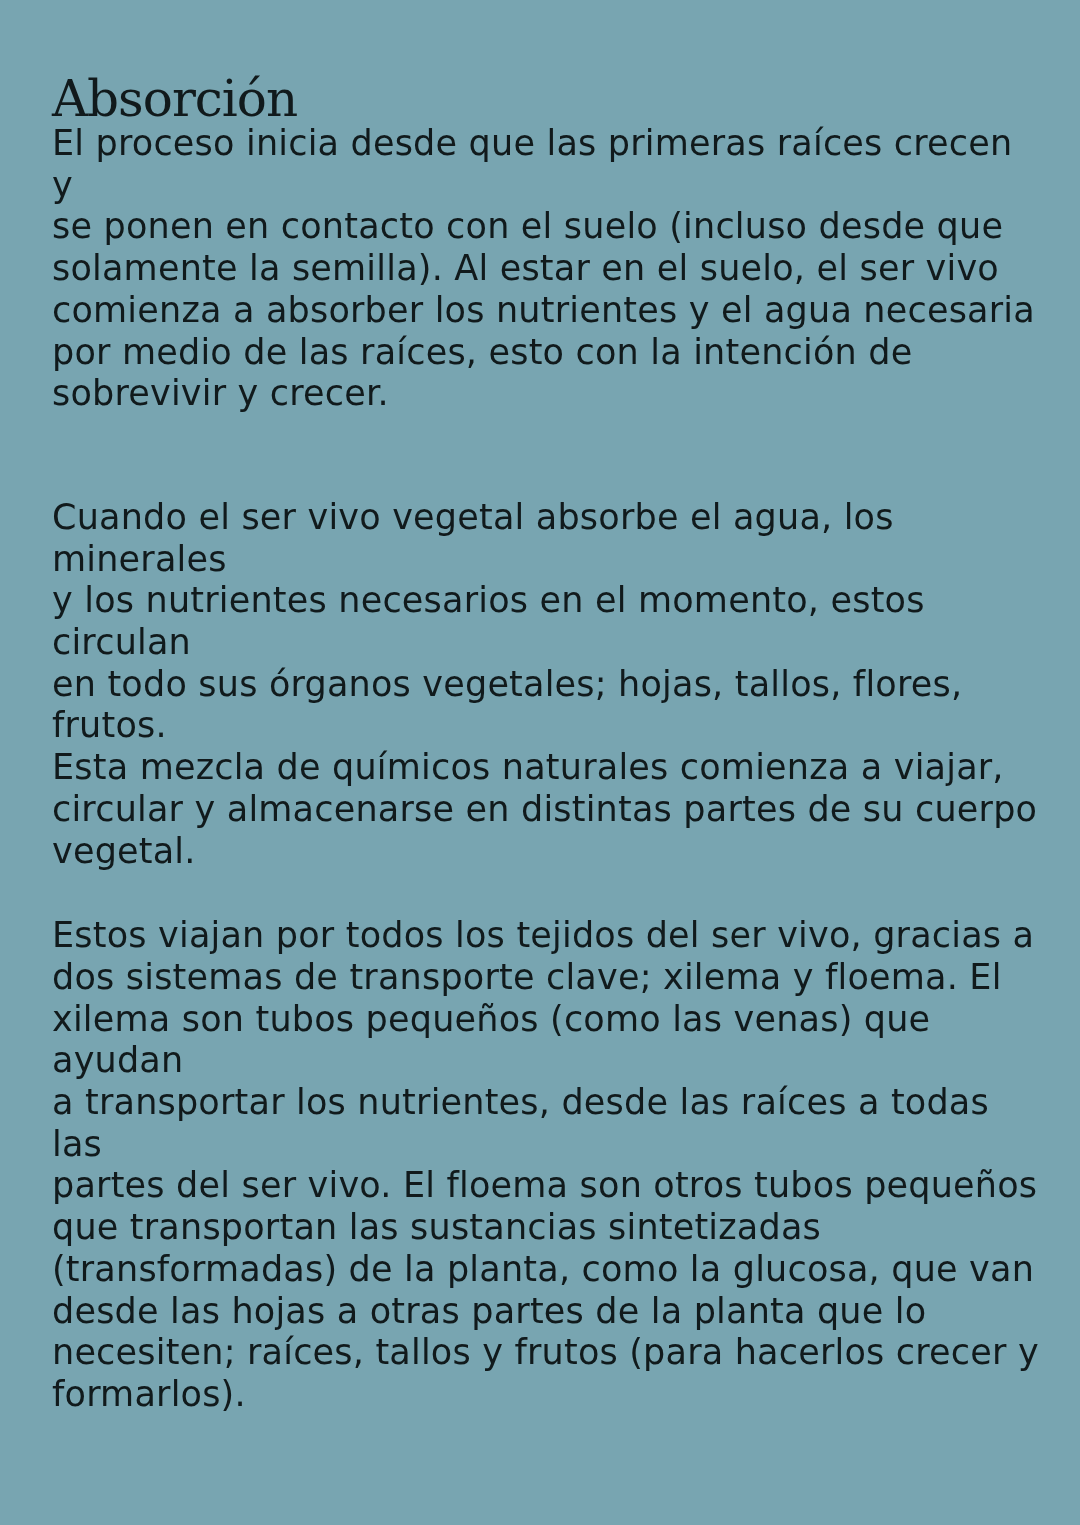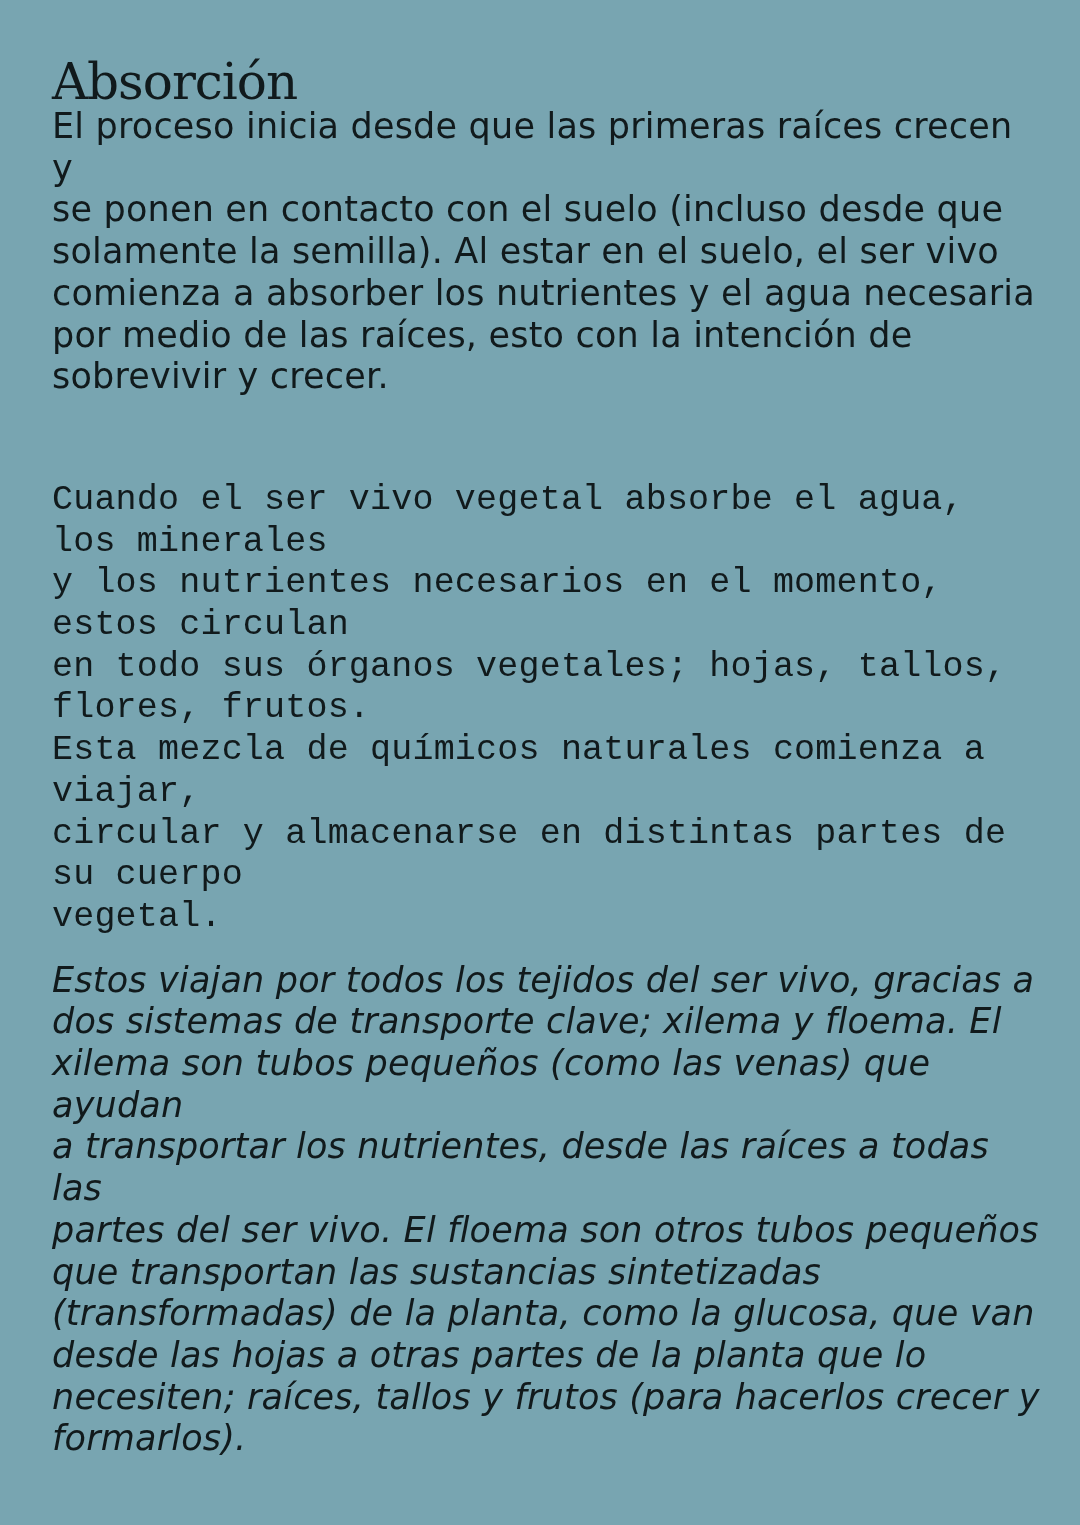--- a/index.html
+++ b/index.html
@@ -10,21 +10,21 @@
       width: 1080px;
       height: 1525px;
       background: #78a5b1;
       color: #111a1c;
       overflow: hidden;
       position: relative;
     }
     .page {
       position: absolute;
       left: 52px;
-      top: 52px;
+      top: 69px;
       width: 990px;
     }
     .section-title {
       font-family: "DejaVu Serif", "Liberation Serif", serif;
       font-size: 50px;
       font-weight: normal;
       line-height: 60px;
       margin: 0;
       letter-spacing: -1px;
     }
@@ -32,22 +32,22 @@
       font-family: "DejaVu Sans", "Liberation Sans", sans-serif;
       font-size: 35px;
       line-height: 41.7px;
       margin: 0;
       white-space: pre-line;
       letter-spacing: 0.2px;
     }
     #section-absorcion .section-title { margin-top: 0; }
     #section-absorcion .para { margin-top: -6px; }
     #section-distribucion { margin-top: 90px; }
-    #section-distribucion .para.first { margin-top: -8px; font-family: Liberation Mono, monospace; }
-    .para.gap { margin-top: 21px; font-style: italic; }
+    #section-distribucion .para.first { margin-top: -8px; }
+    .para.gap { margin-top: 43px; }
   </style>
 </head>
 <body style="background: rgb(120, 165, 177); color: rgb(17, 26, 28);">
 
 <div class="page">
 
   <section id="section-absorcion">
     <h1 class="section-title">Absorción</h1>
     <p class="para">El proceso inicia desde que las primeras raíces crecen y
 se ponen en contacto con el suelo (incluso desde que

